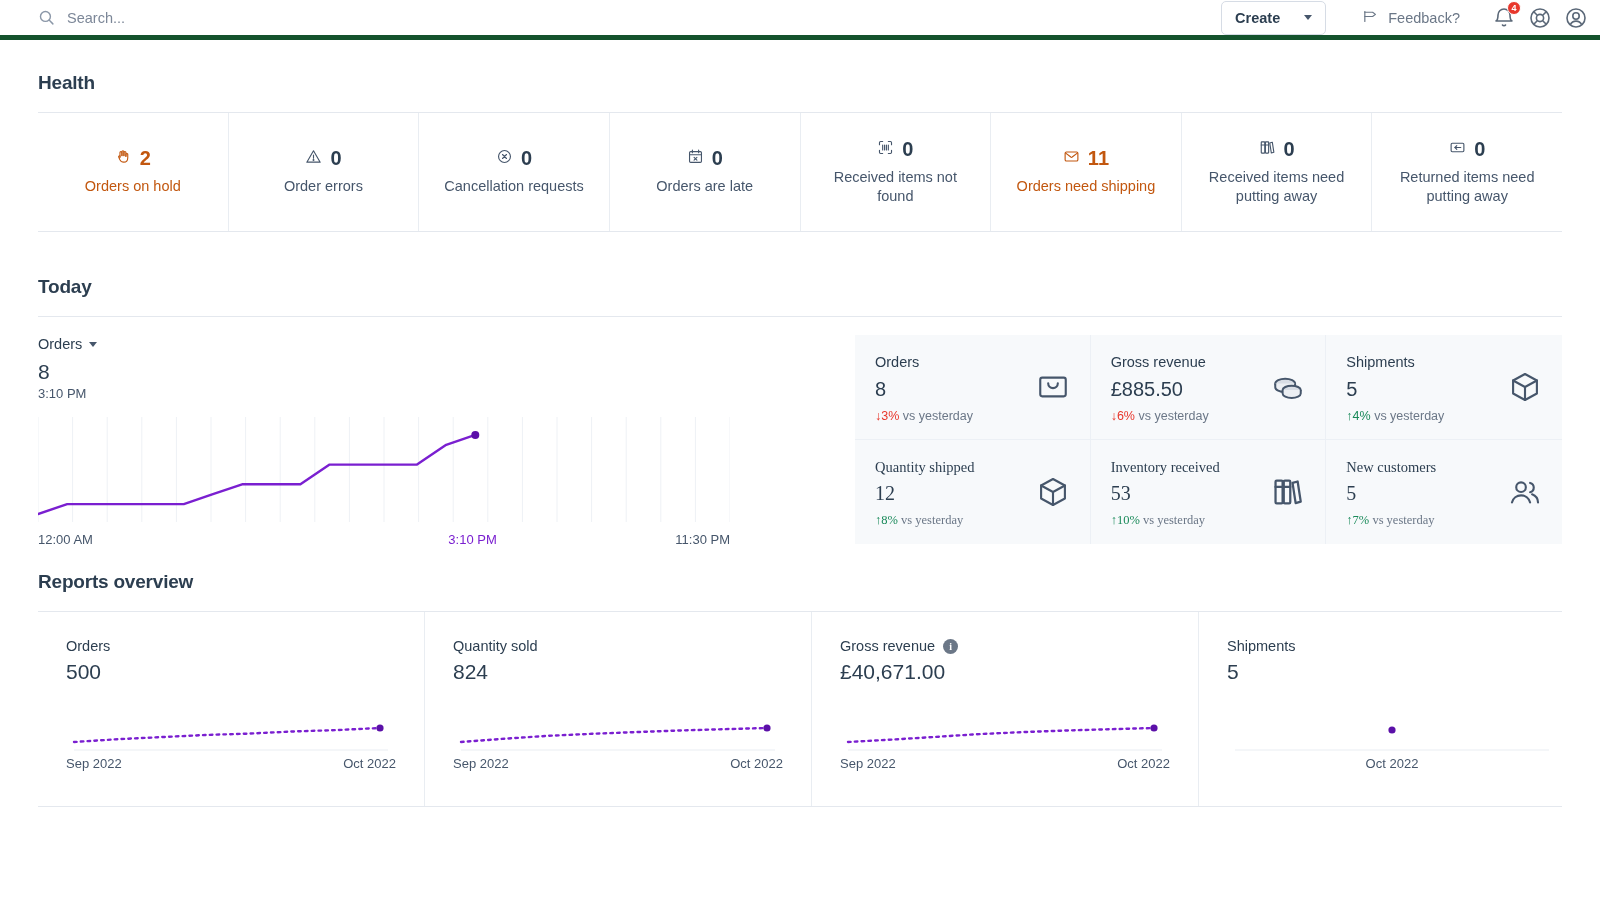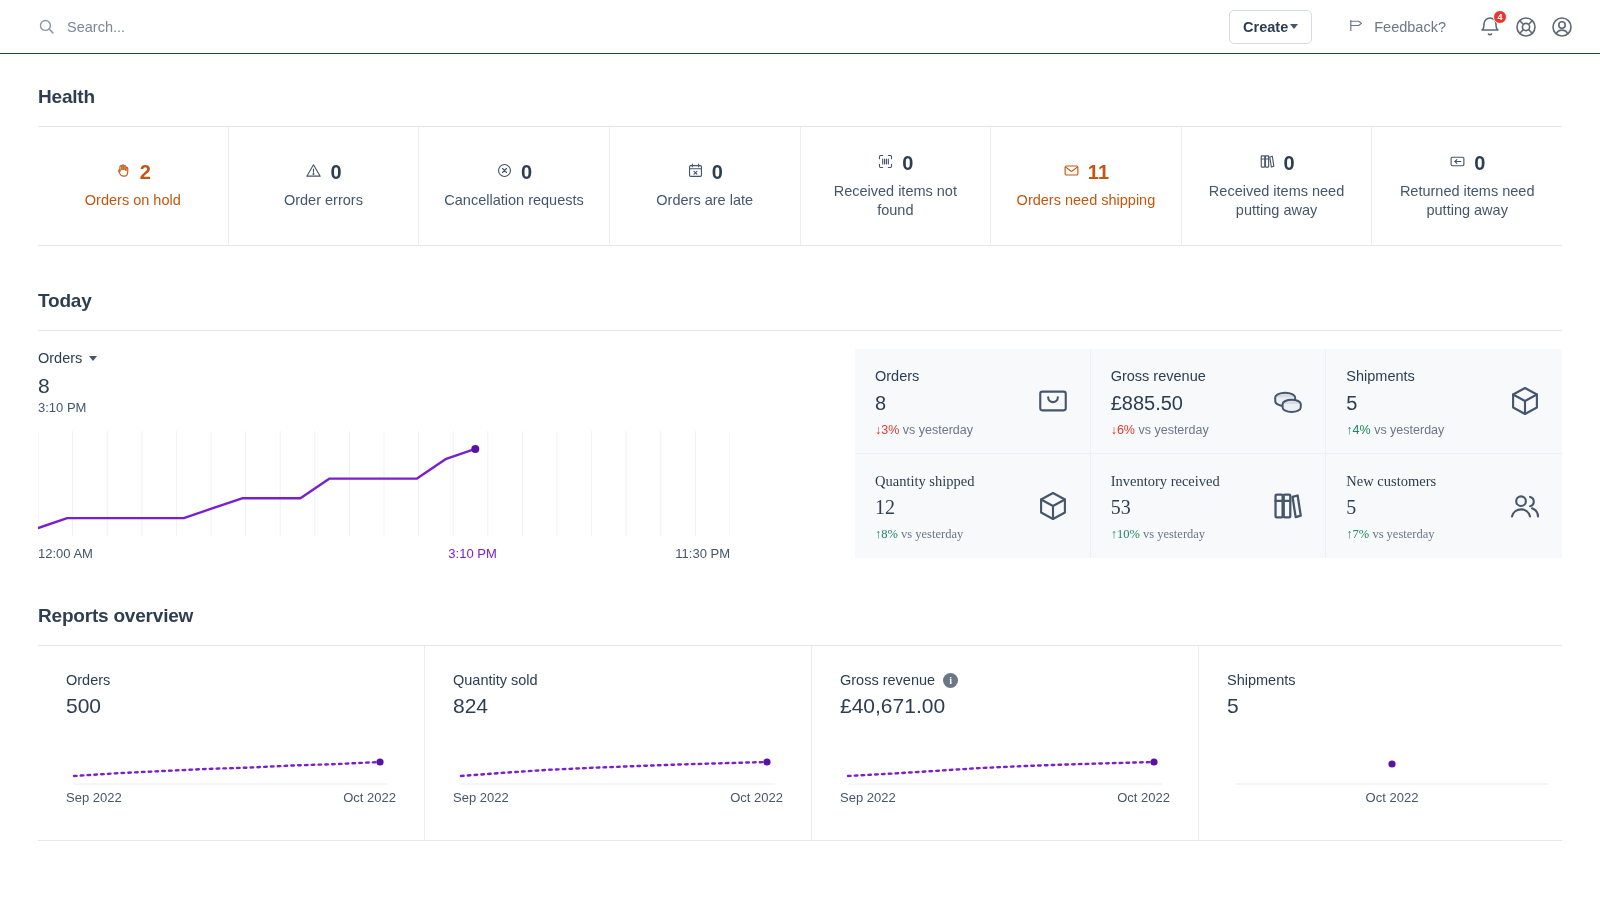--- a/index.html
+++ b/index.html
@@ -6,37 +6,37 @@
   html, body {
     width: 1600px; height: 900px;
     background: #ffffff;
     font-family: "Liberation Sans", sans-serif;
     color: #2c3e50;
     overflow: hidden;
   }
 
   
   .topbar {
-    height: 54px;
+    height: 40px;
     display: flex; align-items: center;
-    border-bottom: 1px solid #14532d;
-    padding: 0 26px 0 38px;
+    border-bottom: 5px solid #14532d;
+    padding: 0 12px 0 38px;
   }
   .search-wrap { display: flex; align-items: center; gap: 12px; flex: 1; }
   .search-icon { width: 17px; height: 17px; flex: none; color: #8b97a8; }
   .search-input {
     border: none; outline: none; background: transparent;
     font-family: "Liberation Sans", sans-serif;
     font-size: 14.5px; color: #5b6878; width: 320px;
   }
   .search-input::placeholder { color: #7c8798; }
 
   .topbar-right { display: flex; align-items: center; gap: 0; }
   .create-btn {
-    display: flex; align-items: center; gap: 2px;
+    display: flex; align-items: center; gap: 24px;
     border: 1px solid #d6dce5; border-radius: 5px;
     background: #fff; cursor: pointer;
     padding: 8px 13px;
     font-family: "Liberation Sans", sans-serif;
     font-size: 14.5px; font-weight: bold; color: #2c3e50; text-align: right;
   }
   .caret { width: 0; height: 0; border-left: 4.5px solid transparent;
            border-right: 4.5px solid transparent; border-top: 5px solid #46566b; }
   .feedback {
     display: flex; align-items: center; gap: 9px;
@@ -122,21 +122,21 @@
   .mcard-value { font-size: 20px; color: #2c3e50; margin-top: 5px; }
   .mcard-delta { font-size: 12.5px; color: #6b7787; margin-top: 8px; }
   .up { color: #1a8a5a; } .down { color: #e8372c; }
   .mcard-icon {
     position: absolute; right: 20px; top: 50%;
     transform: translateY(-50%); width: 34px; height: 34px; color: #46566b;
   }
   .mcard-icon svg { width: 34px; height: 34px; display: block; }
 
   
-  .reports-head { margin-top: 44px; margin-bottom: 18px; }
+  .reports-head { margin-top: 24px; margin-bottom: 18px; }
   .reports-grid {
     display: flex; border-top: 1px solid #e4e8ee; border-bottom: 1px solid #e4e8ee;
     height: 196px;
   }
   .rcard {
     flex: 1 1 0; border-right: 1px solid #e9edf2;
     padding: 26px 28px 0 28px; cursor: pointer; position: relative;
   }
   .rcard:last-child { border-right: none; }
   .rcard-label {

